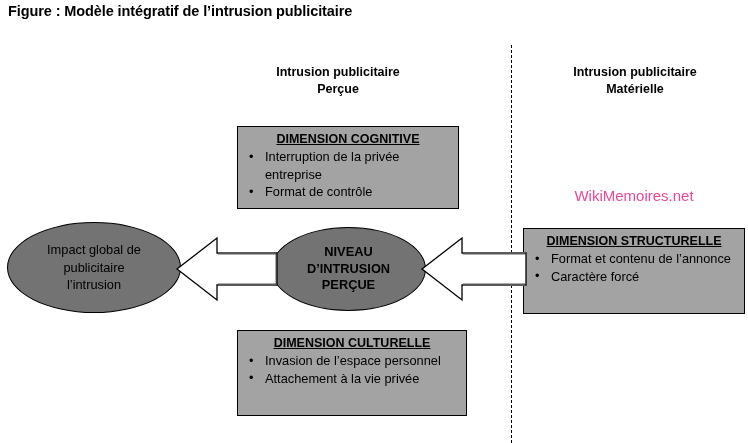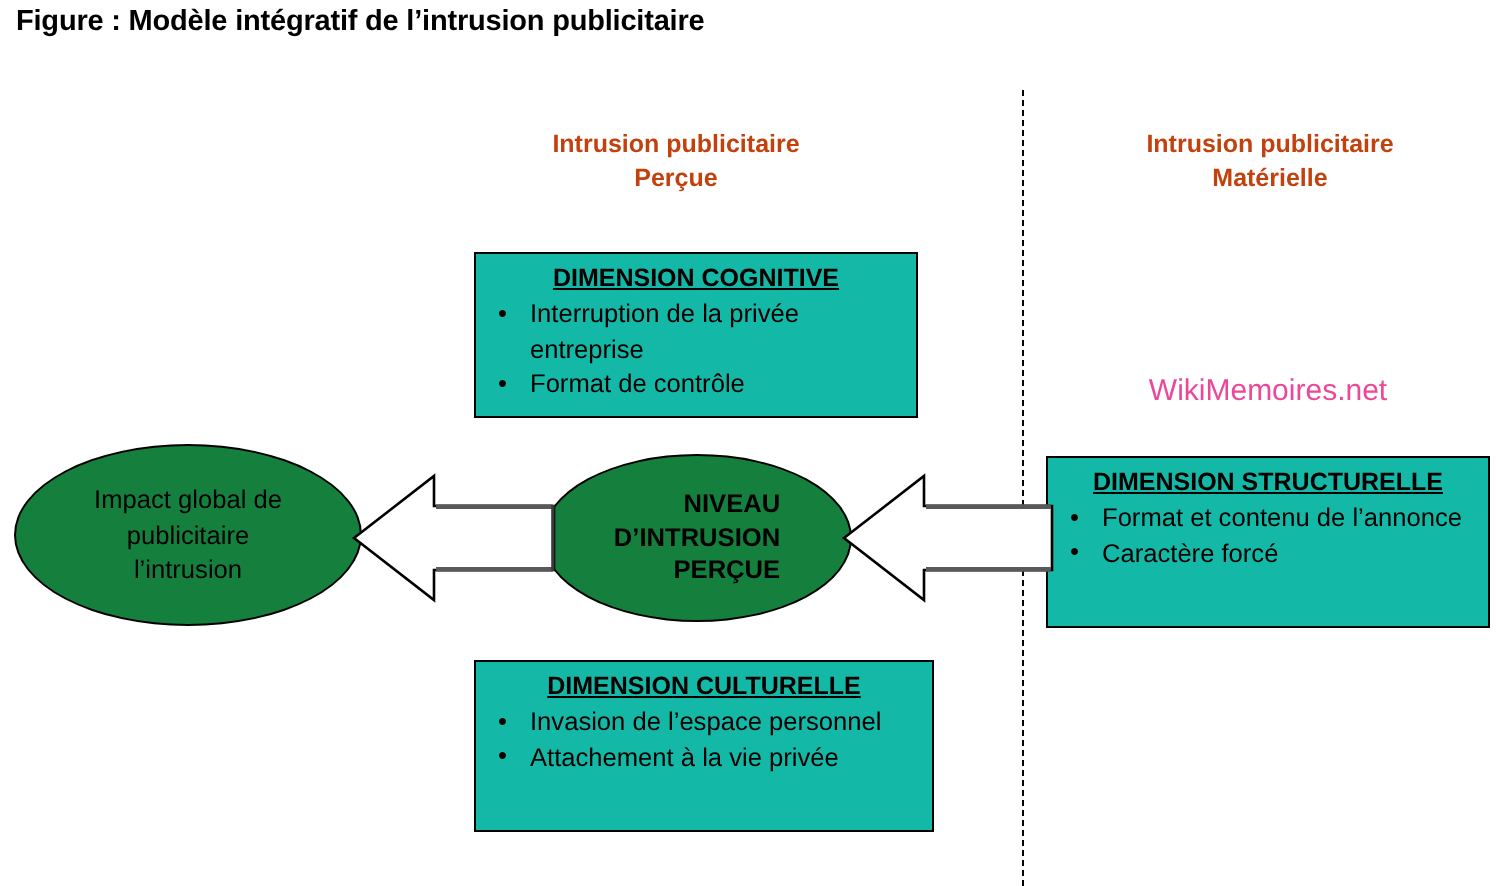--- a/index.html
+++ b/index.html
@@ -43,30 +43,30 @@
     border-left: 1.4px dashed #000000;
   }
 
   
   .col-heading {
     position: absolute;
     text-align: center;
     font-size: 12.5px;
     font-weight: bold;
     line-height: 17px;
-    color: #c2410c;
+    color: #000000;
   }
   #heading-perceived { left: 237px; top: 64px; width: 202px; }
   #heading-material  { left: 534px; top: 64px; width: 202px; }
 
   
   .dim-box {
     position: absolute;
     border: 1.6px solid #000000;
-    background: #14b8a6;
+    background: #a3a3a3;
     box-sizing: border-box;
     padding: 4px 6px 5px 6px;
   }
   #box-cognitive  { left: 237px; top: 126px; width: 222px; height: 83px; }
   #box-cultural   { left: 237px; top: 330px; width: 230px; height: 86px; }
   #box-structural { left: 523px; top: 228px; width: 222px; height: 86px; }
 
   .dim-title {
     font-size: 12.5px;
     font-weight: bold;
@@ -92,38 +92,37 @@
     left: 5px;
     top: -0.5px;
     font-size: 12.8px;
   }
 
   
   .ellipse {
     position: absolute;
     border: 1.5px solid #000000;
     border-radius: 50%;
-    background: #15803d;
+    background: #737373;
     box-sizing: border-box;
     display: flex;
     align-items: center;
     justify-content: center;
     text-align: center;
   }
   #ellipse-impact {
     left: 7px; top: 222px; width: 174px; height: 91px;
     font-size: 12.8px;
     line-height: 17.5px;
   }
   #ellipse-level {
     left: 271px; top: 227px; width: 155px; height: 84px;
     font-size: 12.8px;
     font-weight: bold;
     line-height: 16.5px;
-    text-align: right;
   }
   .ellipse-text { padding: 0 10px; }
 
   
   .block-arrow {
     position: absolute;
     overflow: visible;
   }
   #arrow-left  { left: 177px; top: 236px; width: 100px; height: 66px; }
   #arrow-right { left: 422px; top: 236px; width: 104px; height: 66px; }

